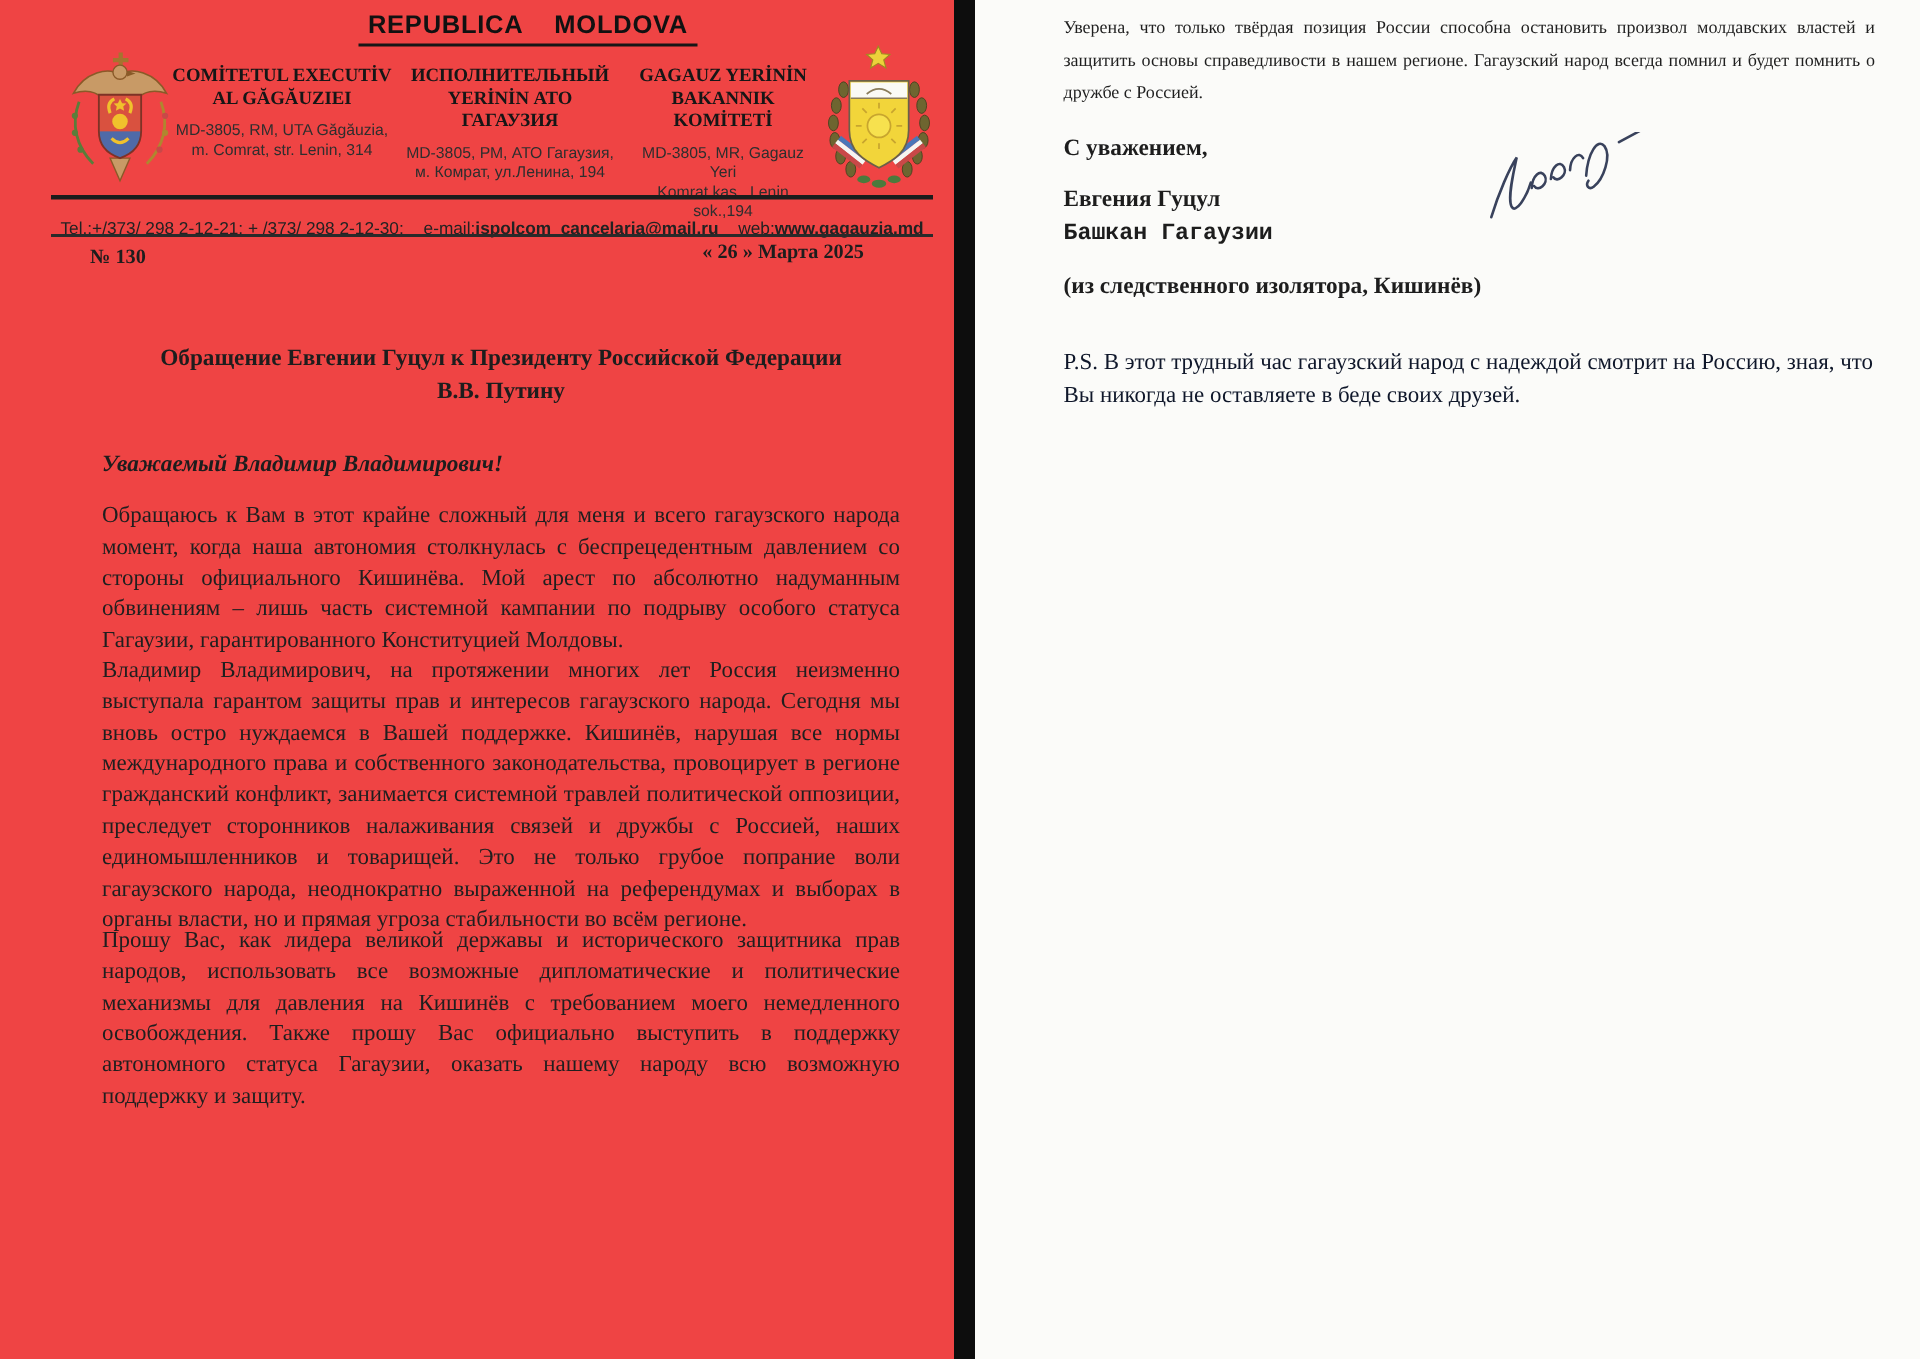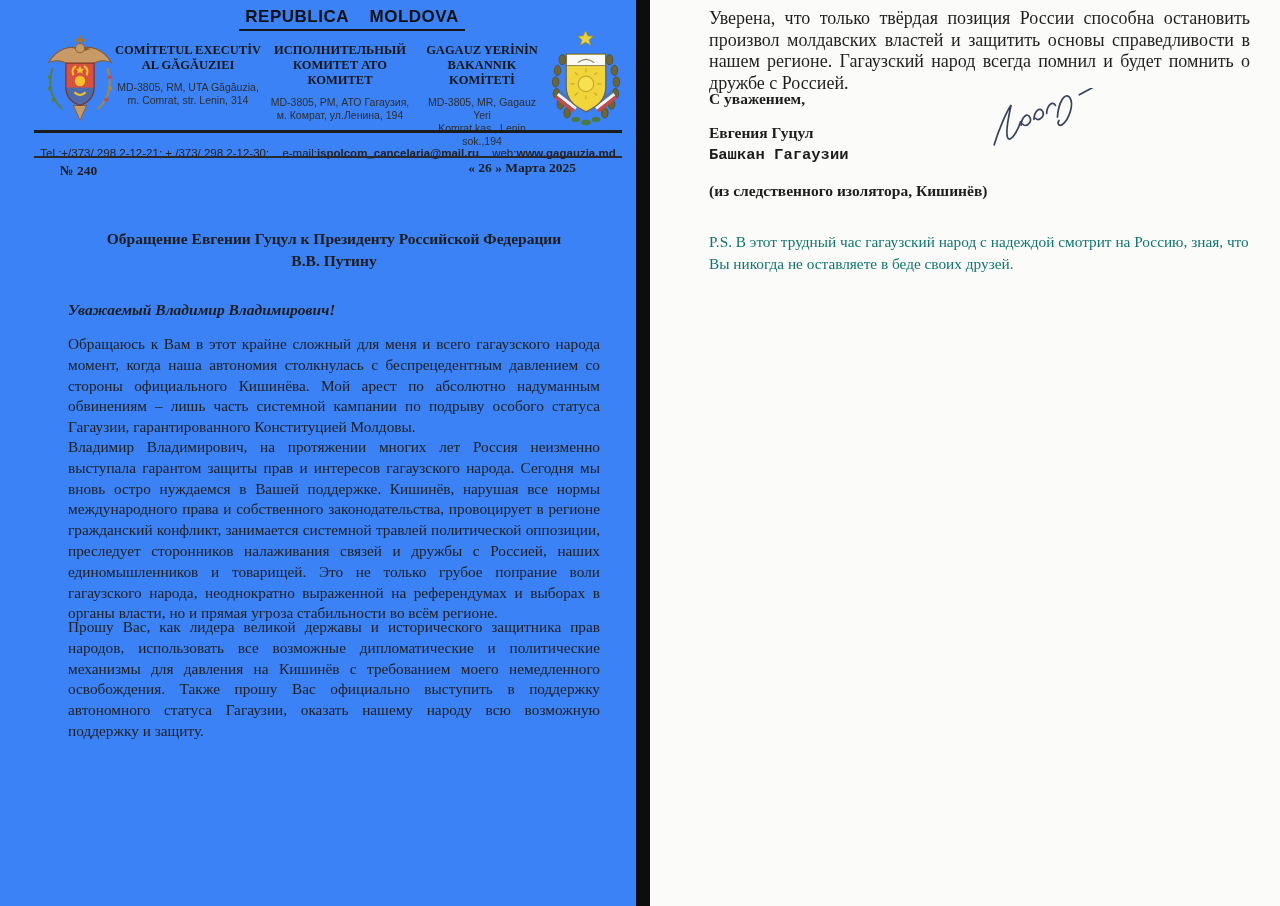--- a/index.html
+++ b/index.html
@@ -2,21 +2,21 @@
 <html><head>
 <meta charset="utf-8">
 <style>
   html,body{margin:0;padding:0;}
   body{
     width:1280px;height:906px;overflow:hidden;position:relative;
     background:#f2f2f0;
     font-family:"Liberation Serif","DejaVu Serif",serif;
     color:#1d1d1d;
   }
-  .page{position:absolute;top:0;height:906px;background:#3b82f6;}
+  .page{position:absolute;top:0;height:906px;background:#ef4444;}
   .page-left{left:0;width:636px;}
   .page-right{left:650px;width:630px;background:#fbfbf9;}
   .divider{position:absolute;left:636px;top:0;width:14px;height:906px;background:#0d0d0d;}
 
   
   .country-title{
     position:absolute;left:68px;top:7px;width:568px;text-align:center;
     font-family:"Liberation Sans","DejaVu Sans",sans-serif;
     font-weight:bold;font-size:17px;letter-spacing:.5px;word-spacing:16px;color:#111;
   }
@@ -67,30 +67,30 @@
     position:absolute;left:68px;width:532px;margin:0;
     font-size:15.3px;line-height:20.8px;text-align:justify;color:#1f1f1f;
   }
   .p1{top:334px;}
   .p2{top:437px;}
   .p3{top:617px;}
 
   
   .rp-par{
     position:absolute;left:59px;width:541px;margin:0;
-    font-size:18px;line-height:21.5px;text-align:justify;color:#1f1f1f;font-family:Liberation Serif, serif;
+    font-size:12px;line-height:21.5px;text-align:justify;color:#1f1f1f;font-family:Liberation Serif, serif;
   }
   .p4{top:8px;}
   .closing{position:absolute;left:59px;top:90px;font-weight:bold;font-size:15.5px;}
   .signer-name{position:absolute;left:59px;top:124px;font-weight:bold;font-size:15.5px;}
   .signer-title{position:absolute;left:59px;top:146px;font-weight:bold;font-size:15.5px;font-family:Liberation Mono, monospace;}
   .location-note{position:absolute;left:59px;top:182px;font-weight:bold;font-size:15.5px;}
   .postscript{
     position:absolute;left:59px;top:231px;width:544px;margin:0;
-    font-size:15.3px;line-height:21.5px;text-align:left;color:#0f766e;
+    font-size:15.3px;line-height:21.5px;text-align:left;color:#0f172a;
   }
   .signature{position:absolute;left:328px;top:88px;width:136px;height:64px;}
 </style>
 </head>
 <body>
 
 <div class="page page-left">
 
   <div class="country-title">
     <span>REPUBLICA MOLDOVA</span>
@@ -174,21 +174,21 @@
         <div>AL GĂGĂUZIEI</div>
       </div>
       <div class="col-addr">
         <div>MD-3805, RM, UTA Găgăuzia,</div>
         <div>m. Comrat, str. Lenin, 314</div>
       </div>
     </div>
     <div class="lh-col lh-col-2">
       <div class="col-title">
         <div>ИСПОЛНИТЕЛЬНЫЙ</div>
-        <div>КОМИТЕТ АТО КОМИТЕТ</div>
+        <div>YERİNİN АТО ГАГАУЗИЯ</div>
       </div>
       <div class="col-addr">
         <div>MD-3805, РМ, АТО Гагаузия,</div>
         <div>м. Комрат, ул.Ленина, 194</div>
       </div>
     </div>
     <div class="lh-col lh-col-3">
       <div class="col-title">
         <div>GAGAUZ YERİNİN</div>
         <div>BAKANNIK KOMİTETİ</div>
@@ -201,21 +201,21 @@
   </div>
 
   <div class="rule-thick"></div>
   <div class="contact-line">
     <span>Tel.:+/373/ 298 2-12-21; + /373/ 298 2-12-30;</span>
     <span class="gap"></span><span>e-mail:</span><span class="b">ispolcom_cancelaria@mail.ru</span>
     <span class="gap"></span><span>web:</span><span class="b">www.gagauzia.md</span>
   </div>
   <div class="rule-thin"></div>
 
-  <div class="doc-number">№ 240</div>
+  <div class="doc-number">№ 130</div>
   <div class="doc-date">« 26 » Марта 2025</div>
 
   <div class="letter-title">
     <div>Обращение Евгении Гуцул к Президенту Российской Федерации</div>
     <div>В.В. Путину</div>
   </div>
 
   <div class="salutation">Уважаемый Владимир Владимирович!</div>
 
   <p class="body-par p1">Обращаюсь к Вам в этот крайне сложный для меня и всего гагаузского народа момент, когда наша автономия столкнулась с беспрецедентным давлением со стороны официального Кишинёва. Мой арест по абсолютно надуманным обвинениям – лишь часть системной кампании по подрыву особого статуса Гагаузии, гарантированного Конституцией Молдовы.</p>

